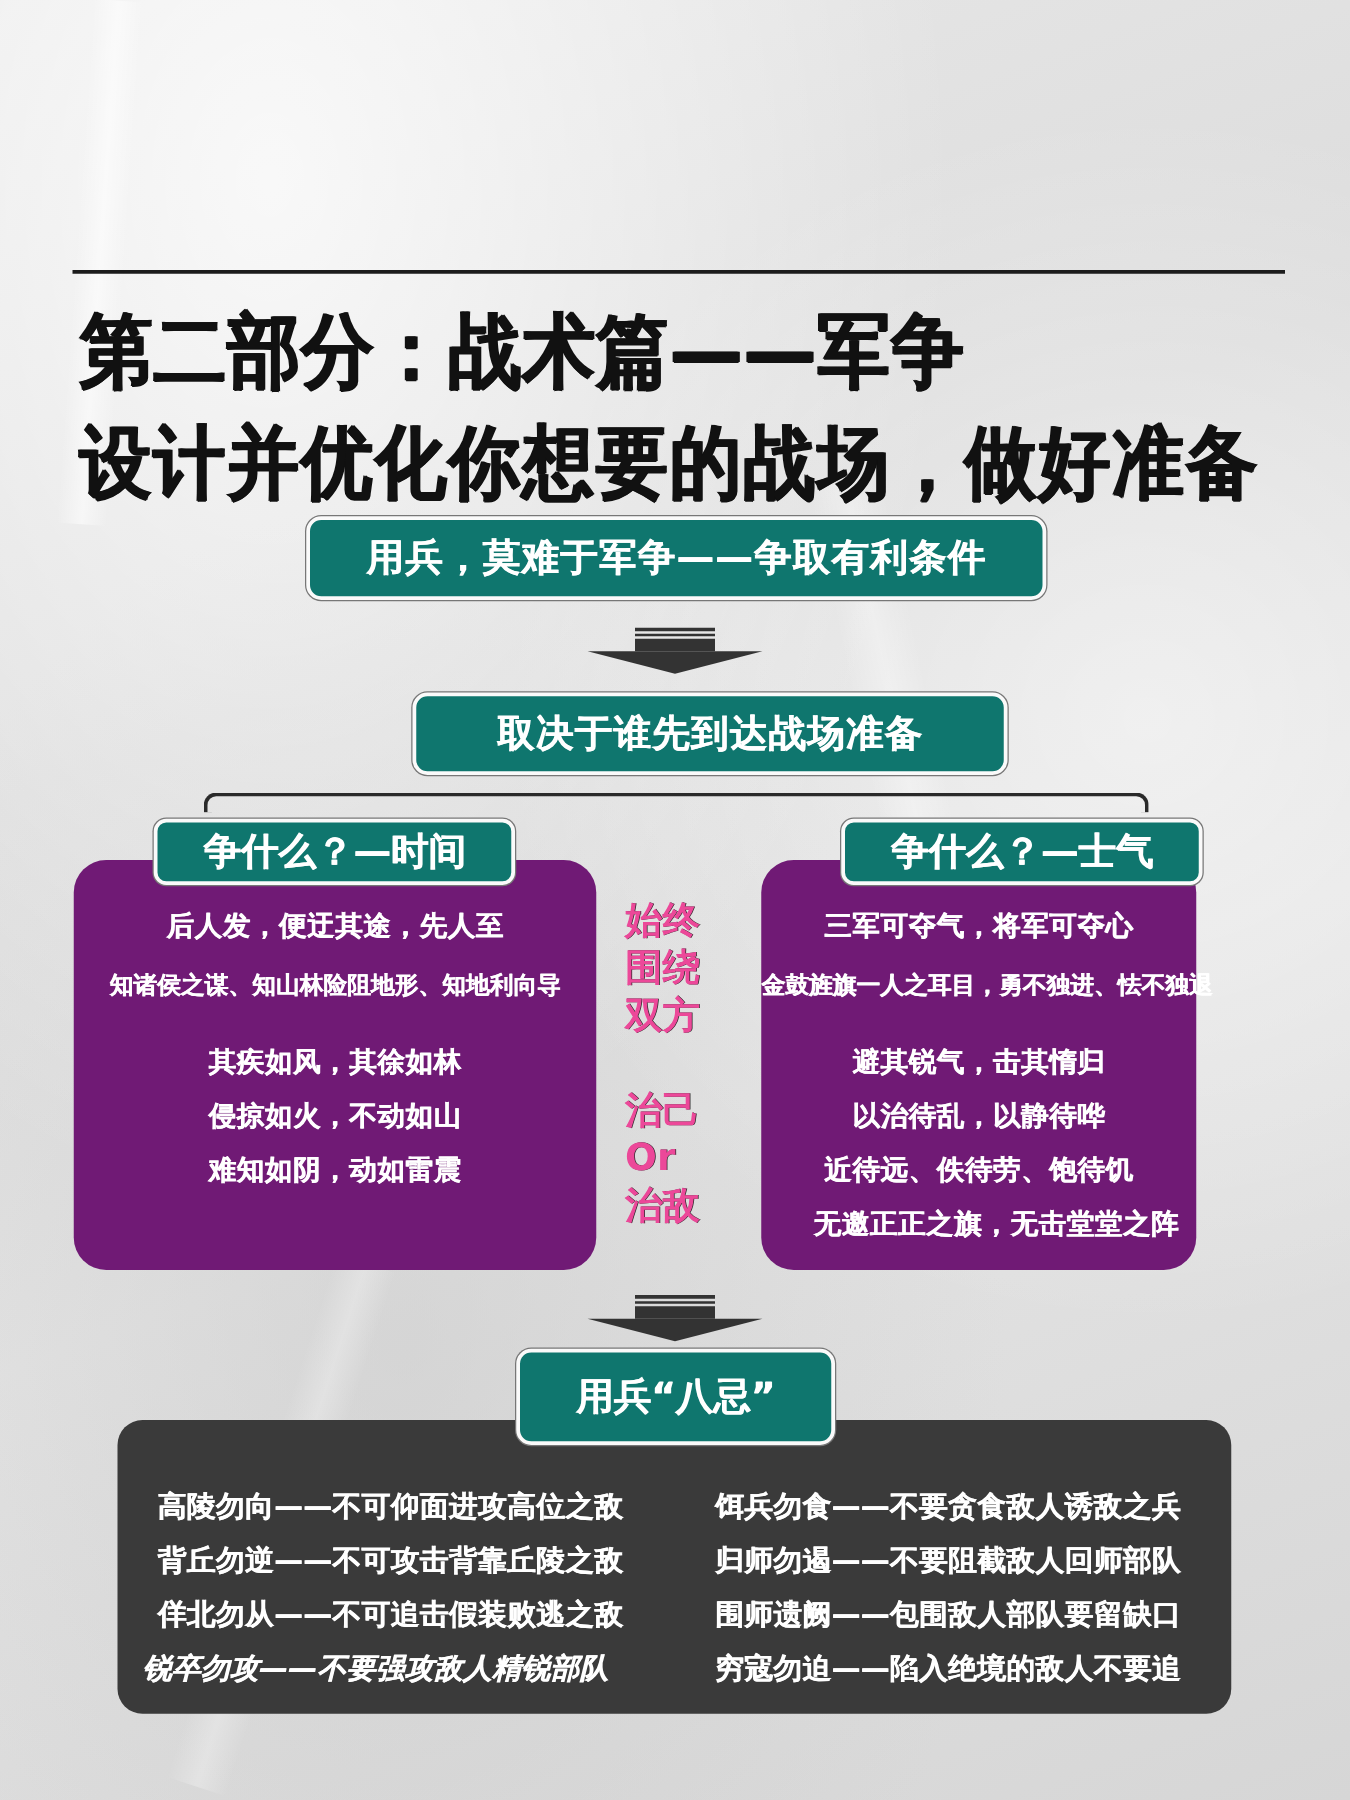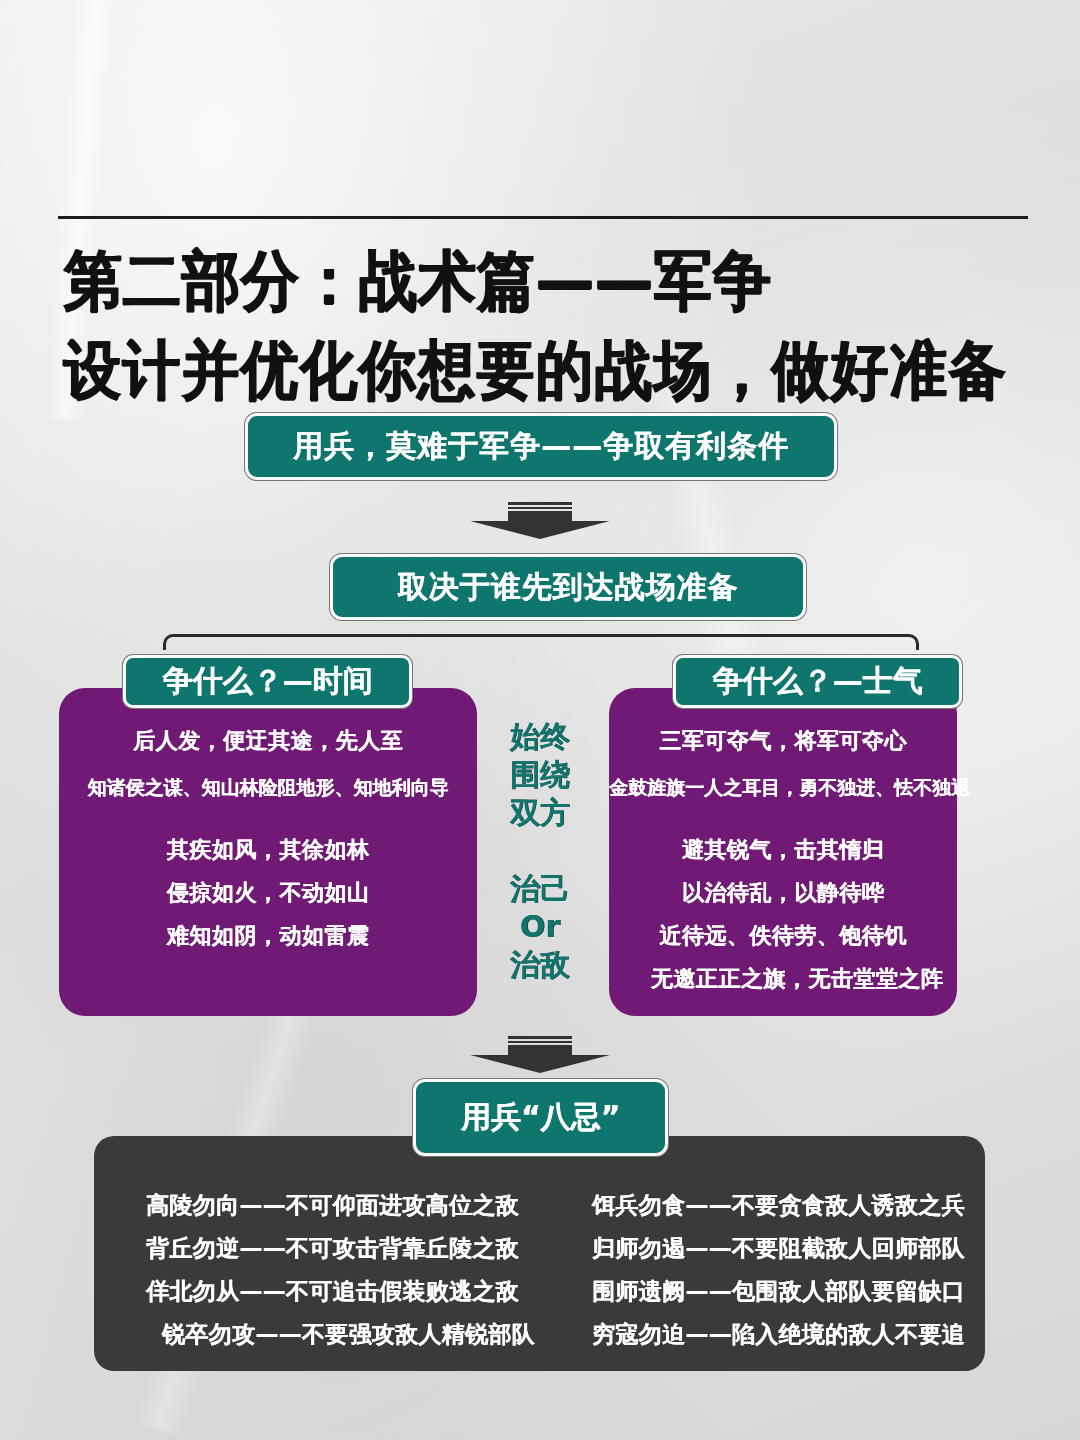--- a/index.html
+++ b/index.html
@@ -62,33 +62,32 @@
     .panel-left  { left: 59px;  top: 688px; width: 418px; height: 328px; }
     .panel-right { left: 609px; top: 688px; width: 348px; height: 328px; }
     .panel .line {
       position: absolute; left: 0; right: 0; white-space: nowrap;
       font-size: 22px; letter-spacing: 0.5px; text-shadow: 0.5px 0 0 #fff;
     }
     .panel .line.small { font-size: 19px; letter-spacing: 0; }
 
     .center-col {
       position: absolute; left: 500px; top: 718px; width: 80px;
-      text-align: center; color: #0f766e; font-weight: 900; font-size: 30px; line-height: 38px;
+      text-align: left; color: #ec4899; font-weight: 900; font-size: 30px; line-height: 38px;
       text-shadow: 0.6px 0 0 #2b2b2b;
     }
     .center-col .gap { height: 38px; }
 
     .panel-bottom {
       position: absolute; left: 94px; top: 1136px; width: 891px; height: 235px;
       background: #3a3a3a; border-radius: 20px; color: #fff; font-weight: 800;
     }
     .taboo {
       position: absolute; white-space: nowrap; font-size: 23px; letter-spacing: 0.3px;
       text-shadow: 0.5px 0 0 #fff;
-      margin-left: 20px;
     }
   </style>
 </head>
 <body>
 
 <div class="crease" style="left:60px;top:0;width:40px;height:420px;transform:rotate(4deg);"></div>
 <div class="crease" style="left:700px;top:380px;width:60px;height:520px;transform:rotate(-12deg);opacity:0.6;"></div>
 <div class="crease" style="left:200px;top:1000px;width:50px;height:440px;transform:rotate(18deg);opacity:0.5;"></div>
 
 <div class="top-rule"></div>
@@ -154,18 +153,18 @@
 </svg>
 
 <div class="pill pill-eight">
   <span>用兵“八忌”</span>
 </div>
 
 <div class="panel-bottom">
   <div class="taboo" style="left:32px;top:54px;">高陵勿向——不可仰面进攻高位之敌</div>
   <div class="taboo" style="left:32px;top:97px;">背丘勿逆——不可攻击背靠丘陵之敌</div>
   <div class="taboo" style="left:32px;top:140px;">佯北勿从——不可追击假装败逃之敌</div>
-  <div class="taboo" style="left:48px;top:183px;">锐卒勿攻——不要强攻敌人精锐部队</div>
+  <div class="taboo" style="left:20px;top:183px;font-style:italic;">锐卒勿攻——不要强攻敌人精锐部队</div>
   <div class="taboo" style="left:478px;top:54px;">饵兵勿食——不要贪食敌人诱敌之兵</div>
   <div class="taboo" style="left:478px;top:97px;">归师勿遏——不要阻截敌人回师部队</div>
   <div class="taboo" style="left:478px;top:140px;">围师遗阙——包围敌人部队要留缺口</div>
   <div class="taboo" style="left:478px;top:183px;">穷寇勿迫——陷入绝境的敌人不要追</div>
 </div>
 
 </body></html>

